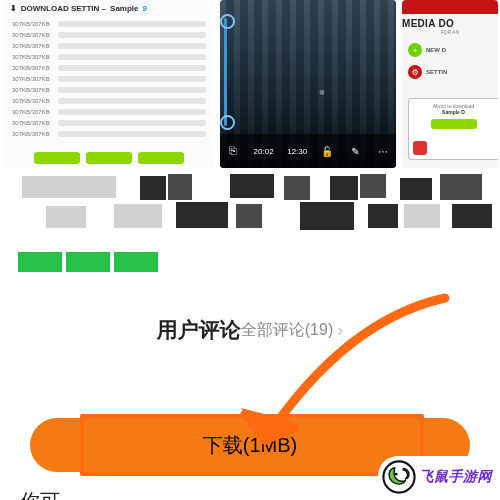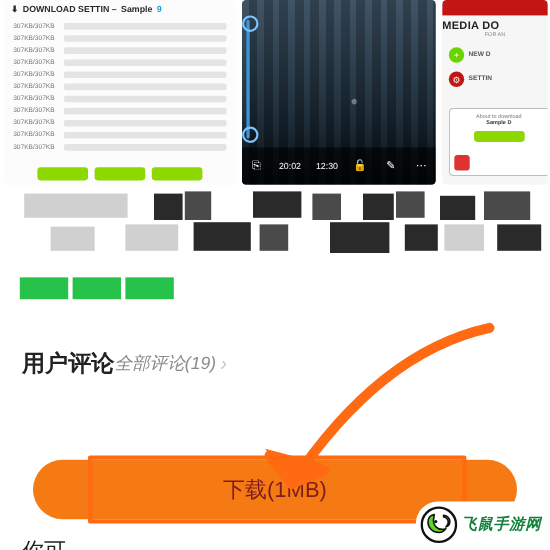--- a/index.html
+++ b/index.html
@@ -82,33 +82,33 @@
   .pixels .l { background:#d0d0d0; }
   
   .px { position:absolute; }
 
   
   .tags { display:flex; gap:4px; padding: 0 18px; }
   .tags span { width:44px; height:20px; background:#27c24a; }
 
   
   .reviews {
-    display:flex; justify-content:flex-start; align-items:center;
+    display:flex; justify-content:center; align-items:center;
     padding: 44px 20px 0 20px;
   }
   .reviews .title { font-size: 21px; color:#222; font-weight:600; }
-  .reviews .all { display:flex; align-items:center; gap:4px; color:#8a8a8a; font-size:16px;font-style:italic; }
+  .reviews .all { display:flex; align-items:center; gap:4px; color:#8a8a8a; font-size:16px; }
   .reviews .chev { color:#c6c6c6; font-size:18px; }
 
   
   .dlbtn {
     position:absolute; left:30px; right:30px; bottom:28px; height:54px;
     border-radius:28px; background:#f67a13;
     display:flex; align-items:center; justify-content:center;
-    color:#7f1d1d; font-size:20px;
+    color:#000000; font-size:20px;
   }
 
   
   .outline {
     position:absolute; left:80px; right:76px; bottom:24px; height:62px;
     border:4px solid #ff6a12; border-radius:2px;
     pointer-events:none;
   }
   .arrow { position:absolute; left:235px; top:290px; width:250px; height:200px; pointer-events:none; }
 
@@ -116,21 +116,21 @@
   .nextTitle { position:absolute; left:20px; bottom:0; font-size:20px; color:#222; font-weight:500; transform: translateY(54%); white-space: nowrap; }
 
   
   .wmWrap{
     position:absolute; right:2px; bottom:4px;
     display:flex; align-items:center; gap:4px;
     background:#fff; padding:2px 6px 2px 2px; border-radius:18px;
     box-shadow:0 0 0 2px #fff;
   }
   .wmWrap svg{width:34px;height:34px;}
-  .wmTxt{ font-size:14px; font-weight:800; color:#15803d; font-style:italic; letter-spacing:.5px; }
+  .wmTxt{ font-size:14px; font-weight:800; color:#6d28d9; font-style:italic; letter-spacing:.5px; }
 </style>
 </head>
 <body>
 
 <div class="shots">
   <div class="shot shot1">
     <div class="hdr">
       <span>⬇</span>
       <span>DOWNLOAD SETTIN –</span>
       <span>Sample</span>

